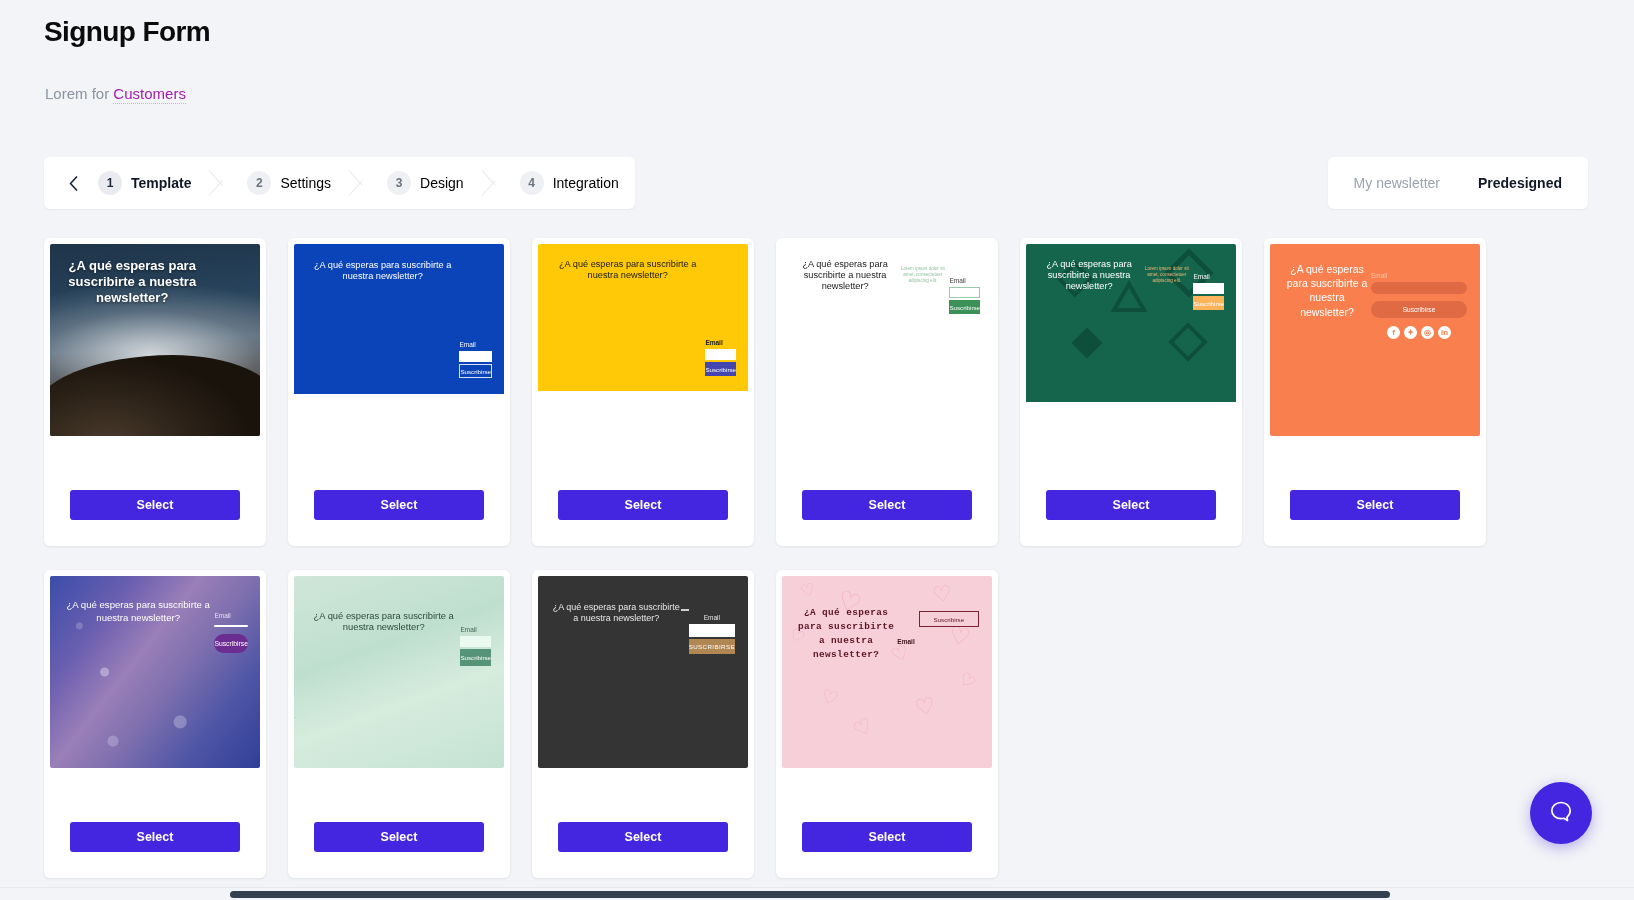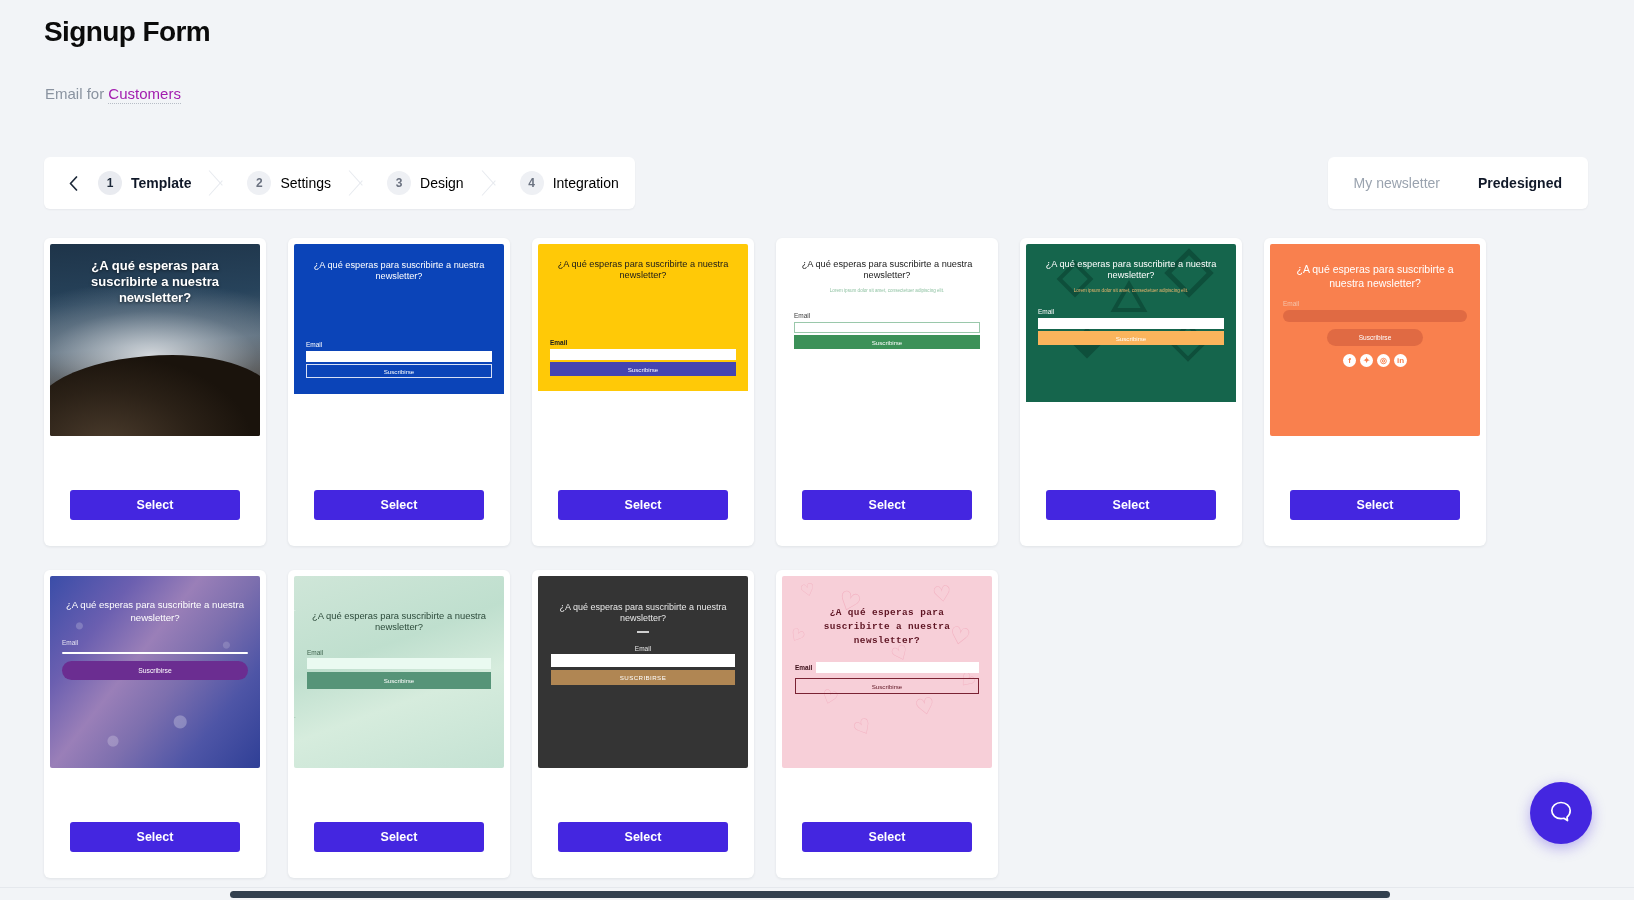--- a/index.html
+++ b/index.html
@@ -99,21 +99,21 @@
     display: flex; flex-direction: column;
     padding: 6px 6px 0 6px;
     height: 308px;
   }
   .preview {
     width: 210px; height: 192px; overflow: hidden;
     position: relative; border-radius: 2px; flex: none;
   }
   .preview .inner {
     position: absolute; inset: 0;
-    display: flex; flex-direction: column;
+    display: flex; flex-direction: row;
     padding: 12px 10px;
   }
   .select-btn {
     margin: auto auto 26px auto;
     width: 170px; height: 30px;
     background: #4426e0; color: #fff; border: none; border-radius: 3px;
     font-size: 12.5px; font-weight: 700;
     font-family: "Liberation Sans", sans-serif;
     cursor: pointer;
     display: flex; align-items: center; justify-content: center;
@@ -207,21 +207,21 @@
     width: 1160px; height: 7px; background: #32404f; border-radius: 4px;
   }
 </style>
 </head>
 <body>
 
 <div class="page">
 
   <div class="page-title">Signup Form</div>
   <div class="subtitle">
-    <span>Email for </span><span class="target">Customers</span>
+    <span>Lorem for </span><span class="target">Customers</span>
   </div>
 
   <div class="stepper">
     <div class="back-chevron">
       <svg width="9" height="15" viewBox="0 0 9 15" fill="none">
           <path d="M7.5 1L1.5 7.5L7.5 14" stroke="#1d2939" stroke-width="1.7" stroke-linecap="round" stroke-linejoin="round"></path>
         </svg>
     </div>
     <div class="step active">
       <span class="num">1</span>

